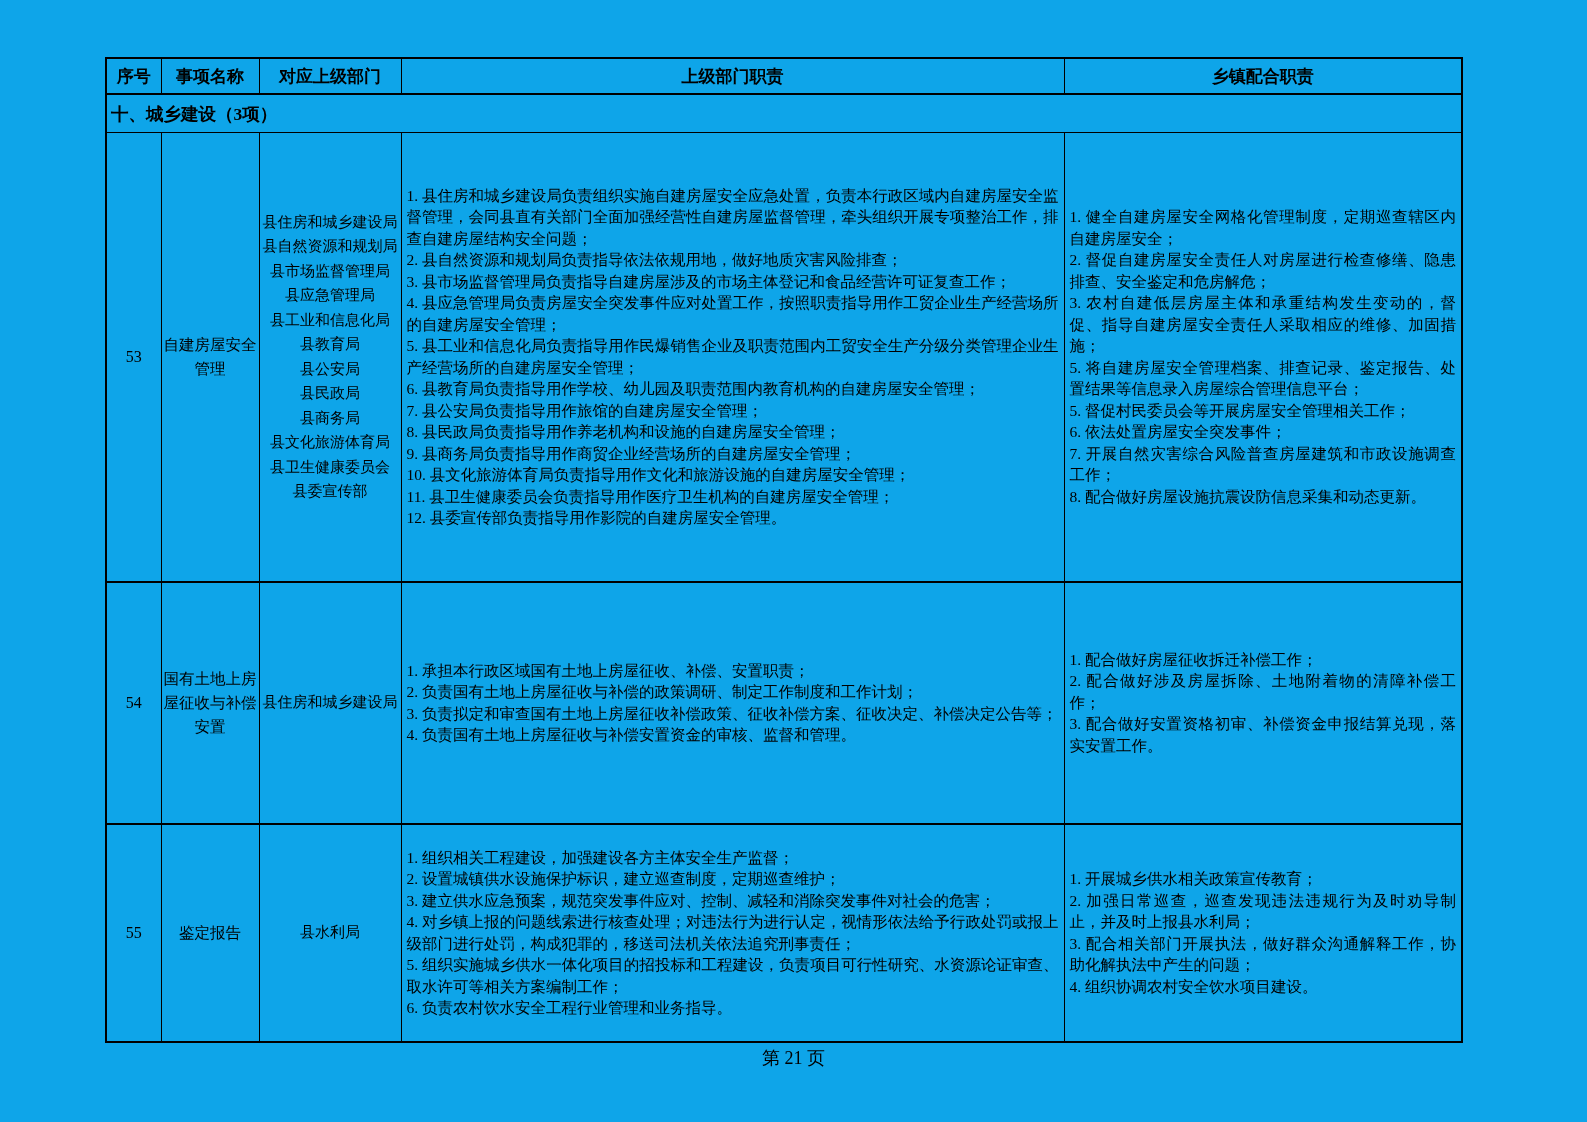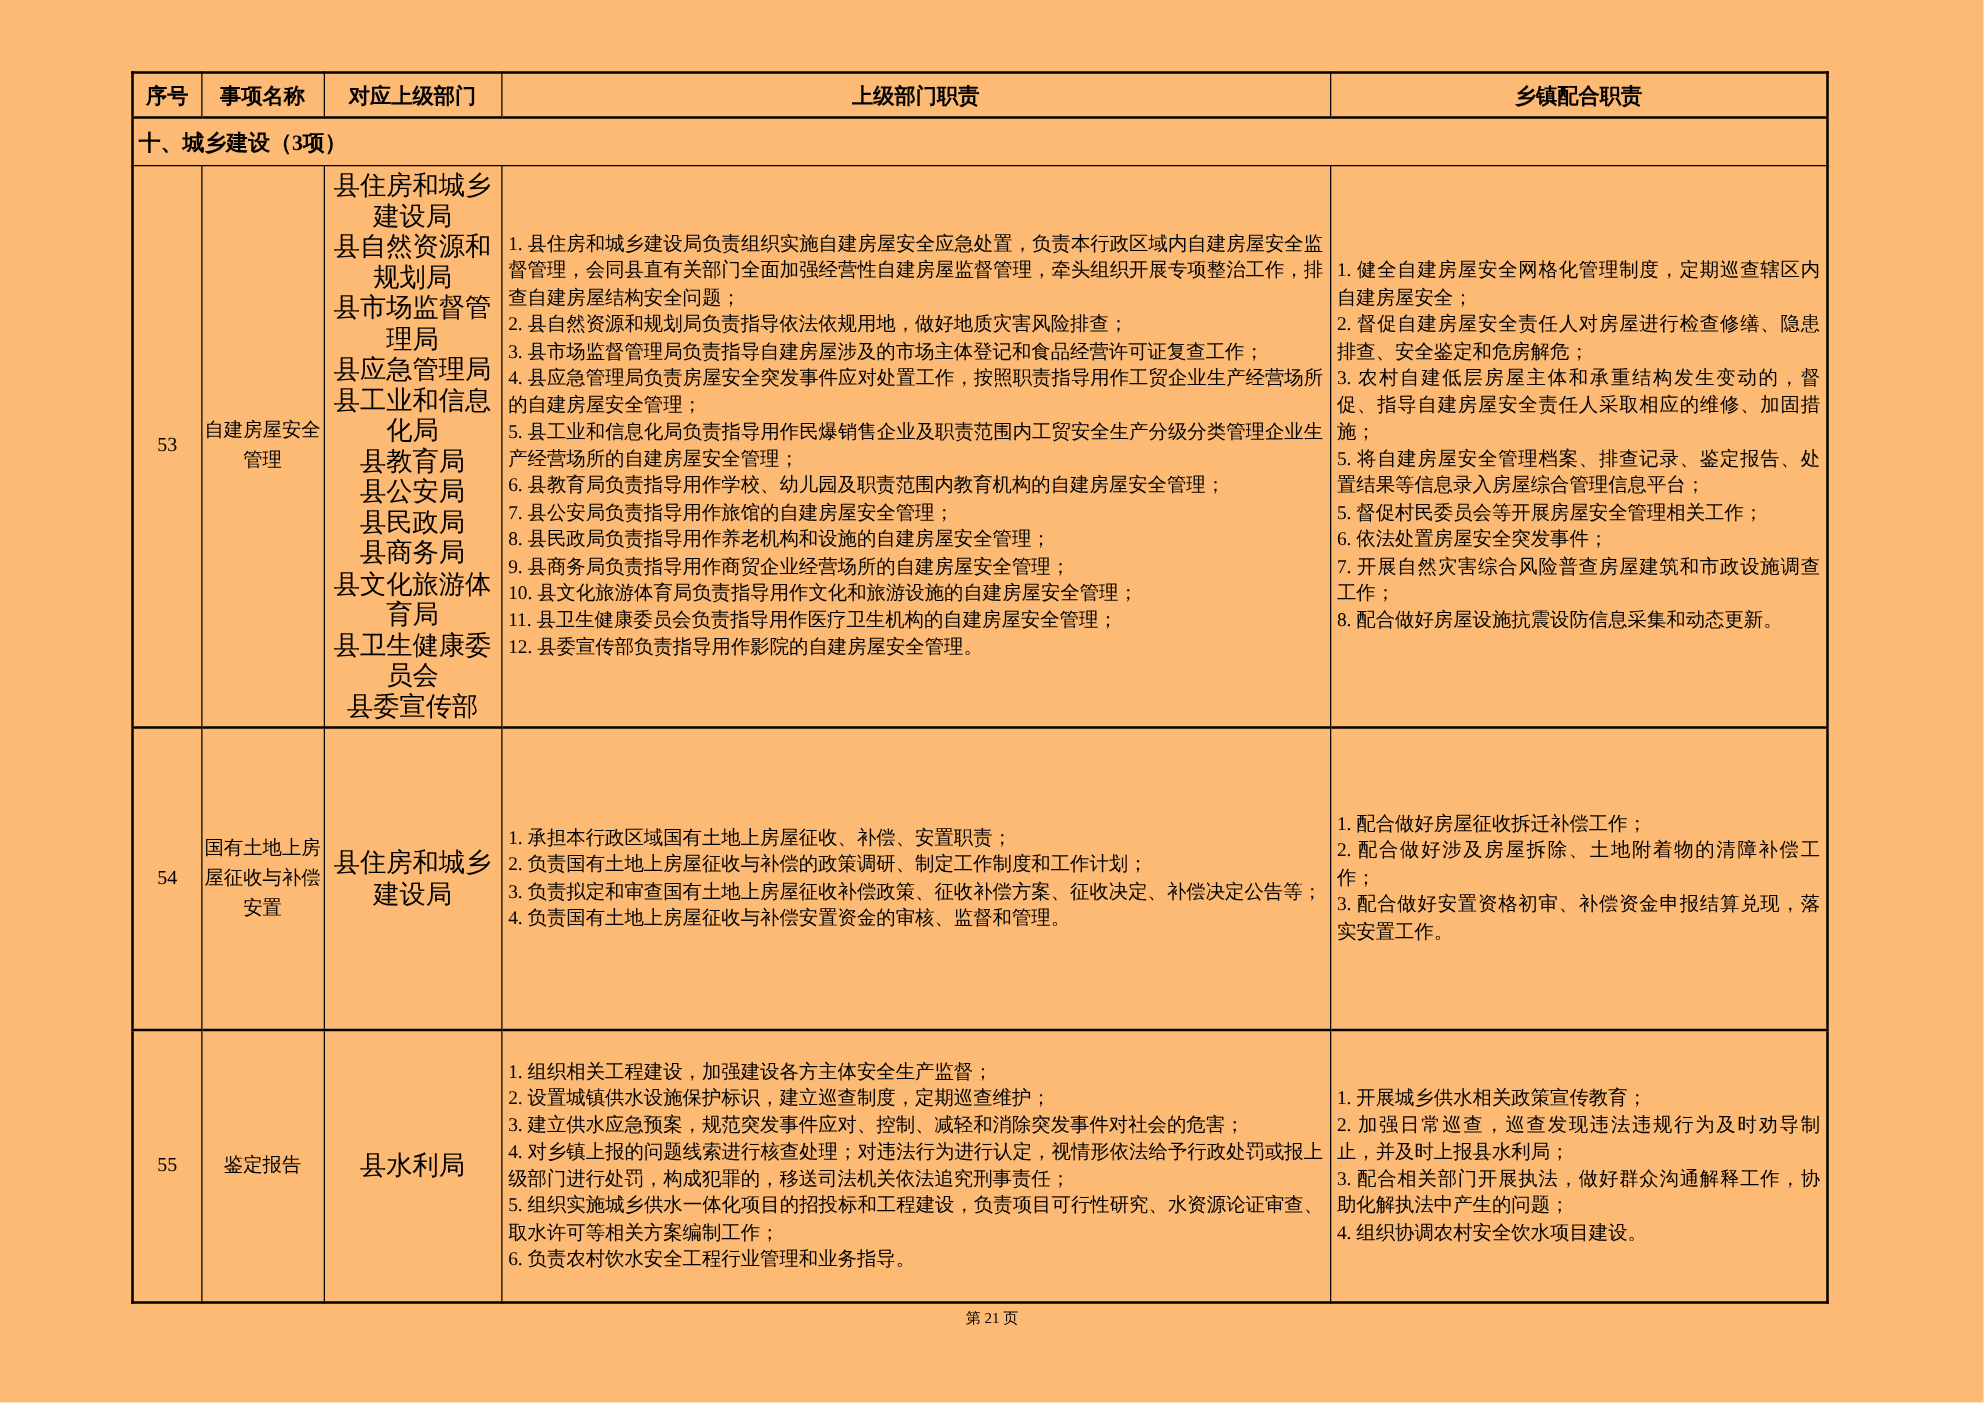--- a/index.html
+++ b/index.html
@@ -4,21 +4,21 @@
 <style>
   html, body {
     margin: 0;
     padding: 0;
     background: #ffffff;
   }
   .page {
     position: relative;
     width: 1587px;
     height: 1122px;
-    background: #fdba74;
+    background: #0ea5e9;
     font-family: "Liberation Serif", "DejaVu Serif", serif;
     color: #000000;
     overflow: hidden;
   }
   table.resp-table {
     position: absolute;
     left: 105px;
     top: 57px;
     width: 1356px;
     border-collapse: collapse;
@@ -56,41 +56,41 @@
     font-size: 16px;
     margin-top: 16px;
   }
   td.c-name {
     text-align: center;
     font-size: 15.5px;
     line-height: 24px;
     padding: 0 1px;
   }
   td.c-dept {
-    font-size: 21px;
+    font-size: 15px;
     line-height: 24.5px;
     padding: 0 1px;
   }
   td.c-dept .line { text-align: center; }
   td.c-duty {
     font-size: 15.5px;
     line-height: 21.5px;
     padding: 2px 5px;
   }
   td.c-duty .line {
     text-align: justify;
     text-justify: inter-character;
   }
   .footer {
     position: absolute;
     left: 0;
     top: 1046px;
     width: 100%;
     text-align: center;
-    font-size: 12px;
+    font-size: 18px;
   }
 </style>
 </head>
 <body>
 
 <div class="page">
 
   <table class="resp-table">
     <colgroup>
       <col style="width:55px">

